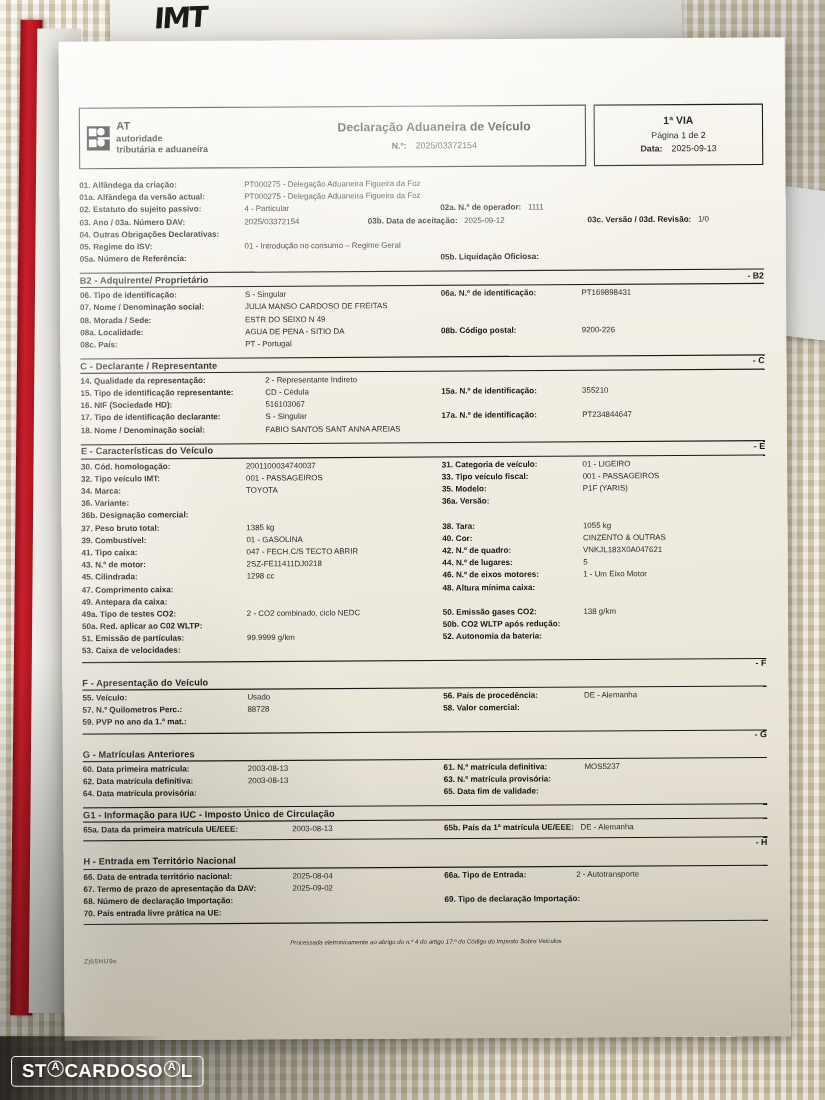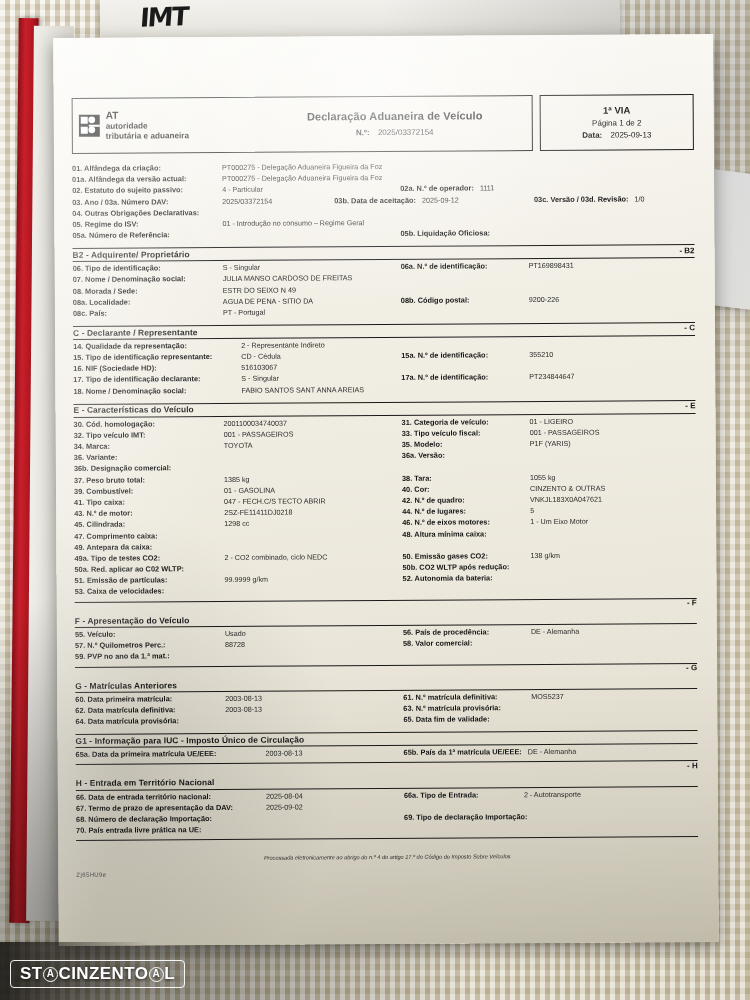--- a/index.html
+++ b/index.html
@@ -150,21 +150,21 @@
   }
 
   
   .wm{
     position:absolute;left:10px;bottom:12px;
     border:1.6px solid rgba(255,255,255,.92);
     border-radius:4px;padding:3px 9px;
     color:#fff;font-weight:700;font-size:17px;letter-spacing:.4px;
     font-family:"Liberation Sans", sans-serif;
     text-shadow:0 1px 3px rgba(0,0,0,.65);
-    display:flex;align-items:center;
+    display:flex;
   }
   .wm .circ{
     display:inline-block;border:1.5px solid #fff;border-radius:50%;
     width:13px;height:13px;line-height:11px;text-align:center;font-size:10px;
     margin:0 .5px;
   }
   .wm-dark{position:absolute;left:0;bottom:0;width:150px;height:58px;
     background:linear-gradient(90deg,rgba(20,18,14,.85),rgba(20,18,14,.0));}
 </style>
 </head>
@@ -622,16 +622,16 @@
     <div class="refcode">Zj65HU9e</div>
 
   </div>
   <div class="sheet-glare"></div>
 </div>
 
 <div class="wm-dark"></div>
 <div class="wm">
   <span>ST</span>
   <span class="circ">A</span>
-  <span>CINZENTO</span>
+  <span>CARDOSO</span>
   <span class="circ">A</span>
   <span>L</span>
 </div>
 
 </body></html>

